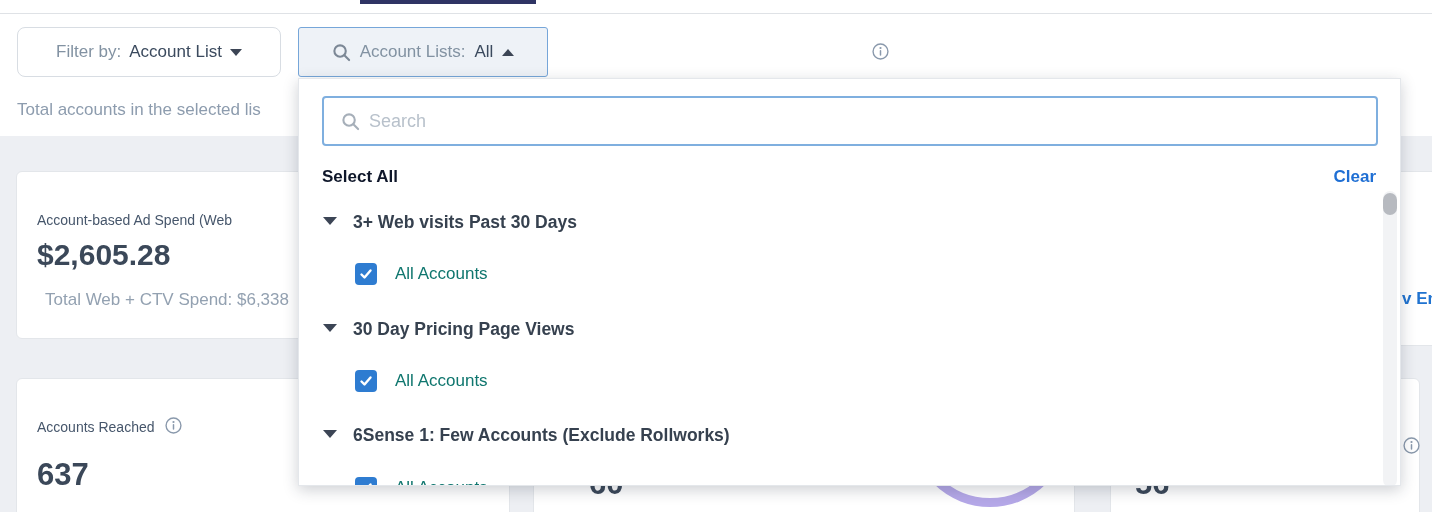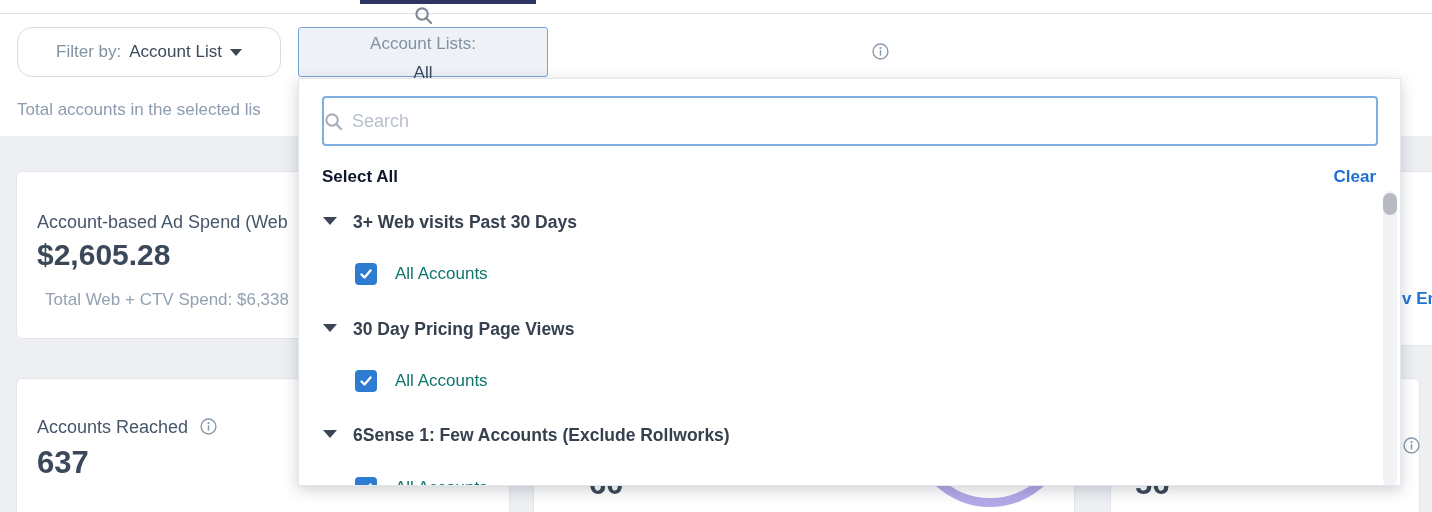--- a/index.html
+++ b/index.html
@@ -6,62 +6,62 @@
   html,body { width:1432px; height:512px; overflow:hidden;
     font-family:"Liberation Sans", sans-serif; background:#edeff3; }
   .stage { position:relative; width:1432px; height:512px; background:#edeff3; overflow:hidden; }
 
   
   .header { position:absolute; left:0; top:0; width:1432px; height:136px; background:#ffffff; }
   .tab-indicator { position:absolute; left:360px; top:0; width:176px; height:4px; background:#2f3464; }
   .header-sep { position:absolute; left:0; top:13px; width:1432px; height:1px; background:#dfe2e6; }
 
   .btn-filter-by { position:absolute; left:17px; top:27px; width:264px; height:50px;
-    background:#fff; border:1px solid #d8dde3; border-radius:15px;
+    background:#fff; border:1px solid #d8dde3; border-radius:8px;
     display:flex; align-items:center; justify-content:center; gap:8px; cursor:pointer; font-size:17px; }
   .lbl-muted { color:#8292a2; }
   .lbl-dark { color:#3b4a5e; }
 
   .btn-account-lists { position:absolute; left:298px; top:27px; width:250px; height:50px;
     background:#eef2f7; border:1px solid #76a6d9; border-radius:3px;
-    display:flex; align-items:center; justify-content:center; gap:9px; cursor:pointer; font-size:17px;flex-direction:column; }
+    display:flex; align-items:center; justify-content:center; gap:9px; cursor:pointer; font-size:17px; }
 
   .caret-down { width:0; height:0; border-left:6px solid transparent; border-right:6px solid transparent;
     border-top:7px solid #3c4555; display:inline-block; }
   .caret-up { width:0; height:0; border-left:6px solid transparent; border-right:6px solid transparent;
     border-bottom:7px solid #3c4555; display:inline-block; }
 
   .report-note { position:absolute; left:583px; top:42px; font-size:17.5px; font-weight:700; color:#3a4656; }
   .info-icon { display:inline-block; width:17px; height:17px; vertical-align:-2px; }
   .report-info { position:absolute; left:872px; top:43px; }
   .total-note { position:absolute; left:17px; top:100px; font-size:17px; color:#8d9cae; white-space:nowrap; }
 
   
   .card { position:absolute; background:#fff; border:1px solid #e3e6ea; border-radius:6px; }
   .card-adspend { left:16px; top:171px; width:684px; height:168px; }
   .card-row1-right { left:728px; top:171px; width:760px; height:175px; }
   .card-reached { left:16px; top:378px; width:494px; height:210px; }
   .card-mid { left:533px; top:378px; width:542px; height:210px; }
   .card-right { left:1110px; top:378px; width:310px; height:210px; }
 
-  .card-title { position:absolute; font-size:18px; color:#46566b; white-space:nowrap; }
+  .card-title { position:absolute; font-size:14px; color:#46566b; white-space:nowrap; }
   .card-value { position:absolute; font-size:30px; font-weight:700; color:#3b4859; white-space:nowrap; }
   .card-sub { position:absolute; font-size:17px; color:#93a1b1; white-space:nowrap; }
   .frag-link { position:absolute; left:1402px; top:289px; font-size:17px; font-weight:700; color:#2073d0; white-space:nowrap; cursor:pointer; }
   .frag-num-mid { position:absolute; left:589px; top:466px; font-size:31px; font-weight:700; color:#3b4859; }
   .frag-num-right { position:absolute; left:1135px; top:466px; font-size:31px; font-weight:700; color:#3b4859; }
   .donut-ring { position:absolute; left:910px; top:347px; width:160px; height:160px;
     border:9px solid #b5a8e8; border-radius:50%; background:transparent; }
   .card-right-info { position:absolute; left:1403px; top:437px; }
 
   
   .dropdown { position:absolute; left:298px; top:78px; width:1103px; height:408px; background:#fff;
     border:1px solid #e4e7eb; box-shadow:0 4px 14px rgba(30,40,60,0.22); overflow:hidden; z-index:10; }
   .search-box { position:absolute; left:23px; top:17px; width:1056px; height:50px;
-    border:2px solid #7fafdf; border-radius:4px; background:#fff; display:flex; align-items:center; gap:9px; }
+    border:2px solid #7fafdf; border-radius:4px; background:#fff; display:flex; align-items:center; padding-left:17px; gap:9px; }
   .search-box input { border:none; outline:none; font-size:18px; color:#3b4a5e; width:900px;
     font-family:"Liberation Sans", sans-serif; background:transparent; }
   .search-box input::placeholder { color:#b8c1cb; }
   .select-all { position:absolute; left:23px; top:88px; font-size:17px; font-weight:700; color:#0f172a; cursor:pointer;text-align:center; }
   .clear-link { position:absolute; right:24px; top:88px; font-size:17px; font-weight:700; color:#1f6fd4; cursor:pointer; }
 
   .group-caret { position:absolute; left:24px; width:0; height:0;
     border-left:7px solid transparent; border-right:7px solid transparent; border-top:8px solid #3c4555; cursor:pointer; }
   .group-title { position:absolute; left:54px; font-size:17.5px; font-weight:700; color:#36414f; white-space:nowrap; cursor:default; }
   .g1 { top:133px; } .g2 { top:240px; } .g3 { top:346px; }
@@ -125,21 +125,21 @@
     <div class="card-title" style="left:20px; top:38px;">
       <span>Accounts Reached</span>
       <span style="margin-left:7px;">
         <svg class="info-icon" viewBox="0 0 16 16">
             <circle cx="8" cy="8" r="7" fill="none" stroke="#8a99ac" stroke-width="1.3"></circle>
             <circle cx="8" cy="4.7" r="1.05" fill="#8a99ac"></circle>
             <rect x="7.3" y="6.7" width="1.4" height="5.2" rx="0.7" fill="#8a99ac"></rect>
           </svg>
       </span>
     </div>
-    <div class="card-value" style="left:20px; top:66px; font-size:31px;">637</div>
+    <div class="card-value" style="left:20px; top:78px; font-size:31px;">637</div>
   </div>
 
   <div class="card card-mid"></div>
   <div class="donut-ring"></div>
   <div class="frag-num-mid">60</div>
 
   <div class="card card-right"></div>
   <span class="card-right-info">
     <svg class="info-icon" viewBox="0 0 16 16">
         <circle cx="8" cy="8" r="7" fill="none" stroke="#8a99ac" stroke-width="1.3"></circle>

